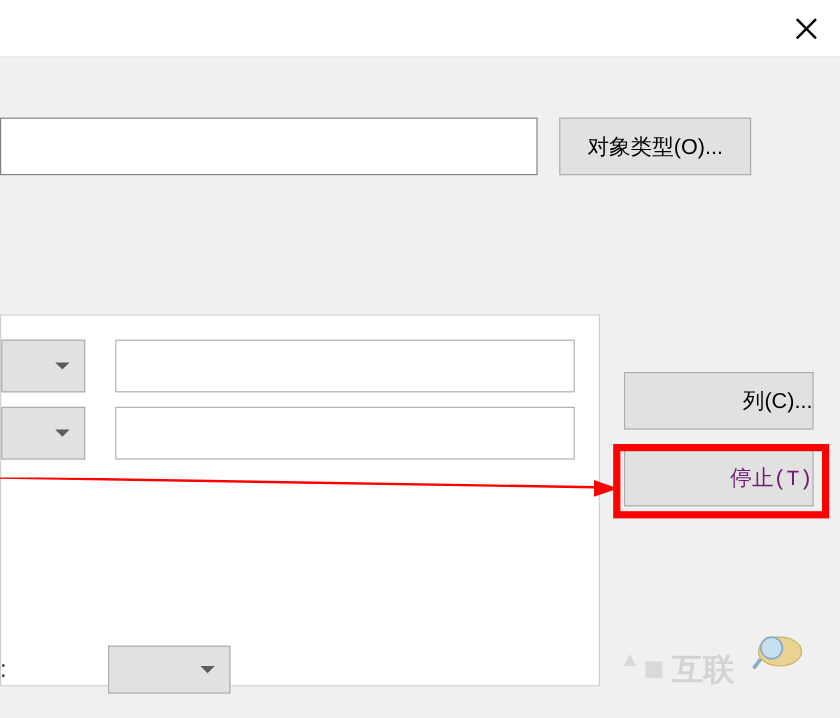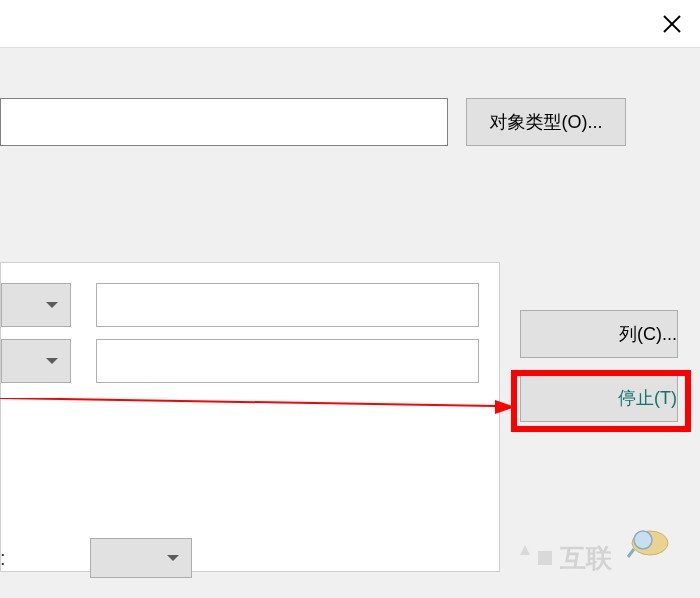--- a/index.html
+++ b/index.html
@@ -119,21 +119,22 @@
       background: #e1e1e1;
       border: 1px solid #adadad;
       cursor: pointer;
       font-size: 18px;
       font-family: inherit;
       display: block;
       margin-bottom: 16px;
       text-align: right;
     }
     .action-btn.disabled {
-      color: #0f766e;
+      color: #701a75;
+      font-family: Liberation Mono, monospace;
     }
     .highlight-box {
       position: absolute;
       right: 9px;
       top: 370px;
       width: 180px;
       height: 62px;
       border: 6px solid #ff0000;
       pointer-events: none;
     }

